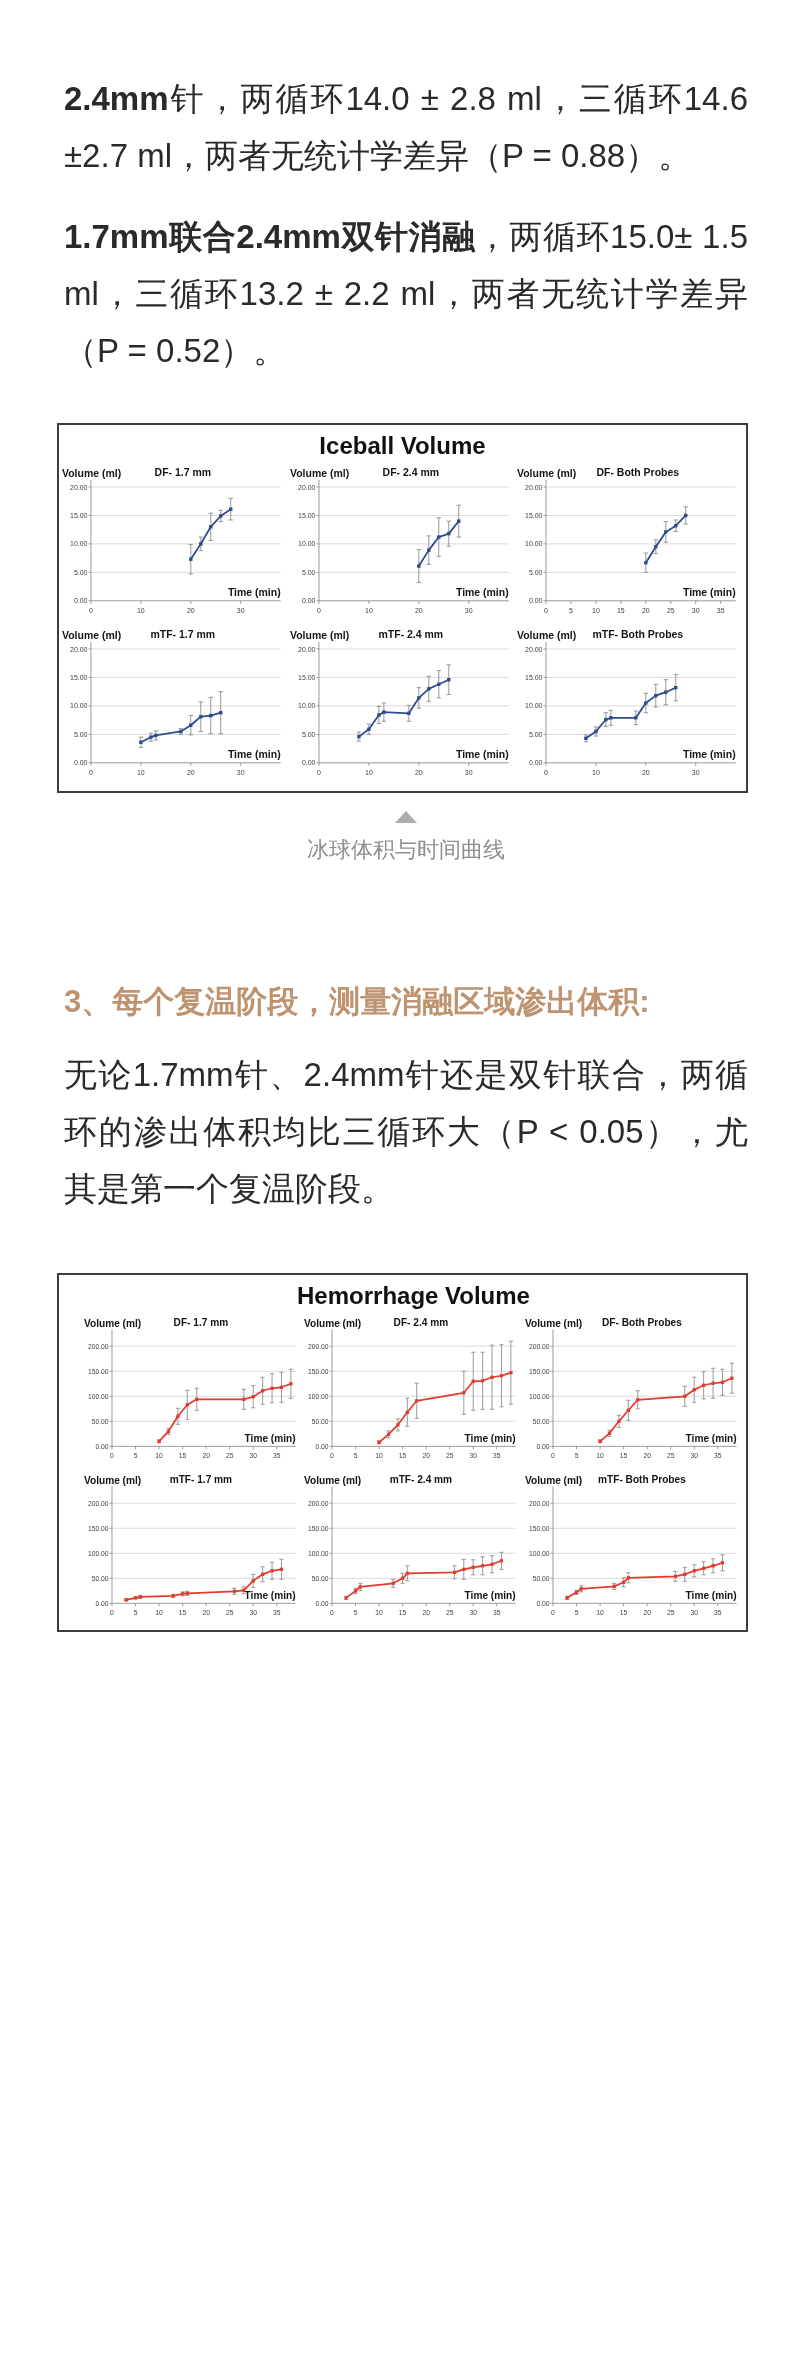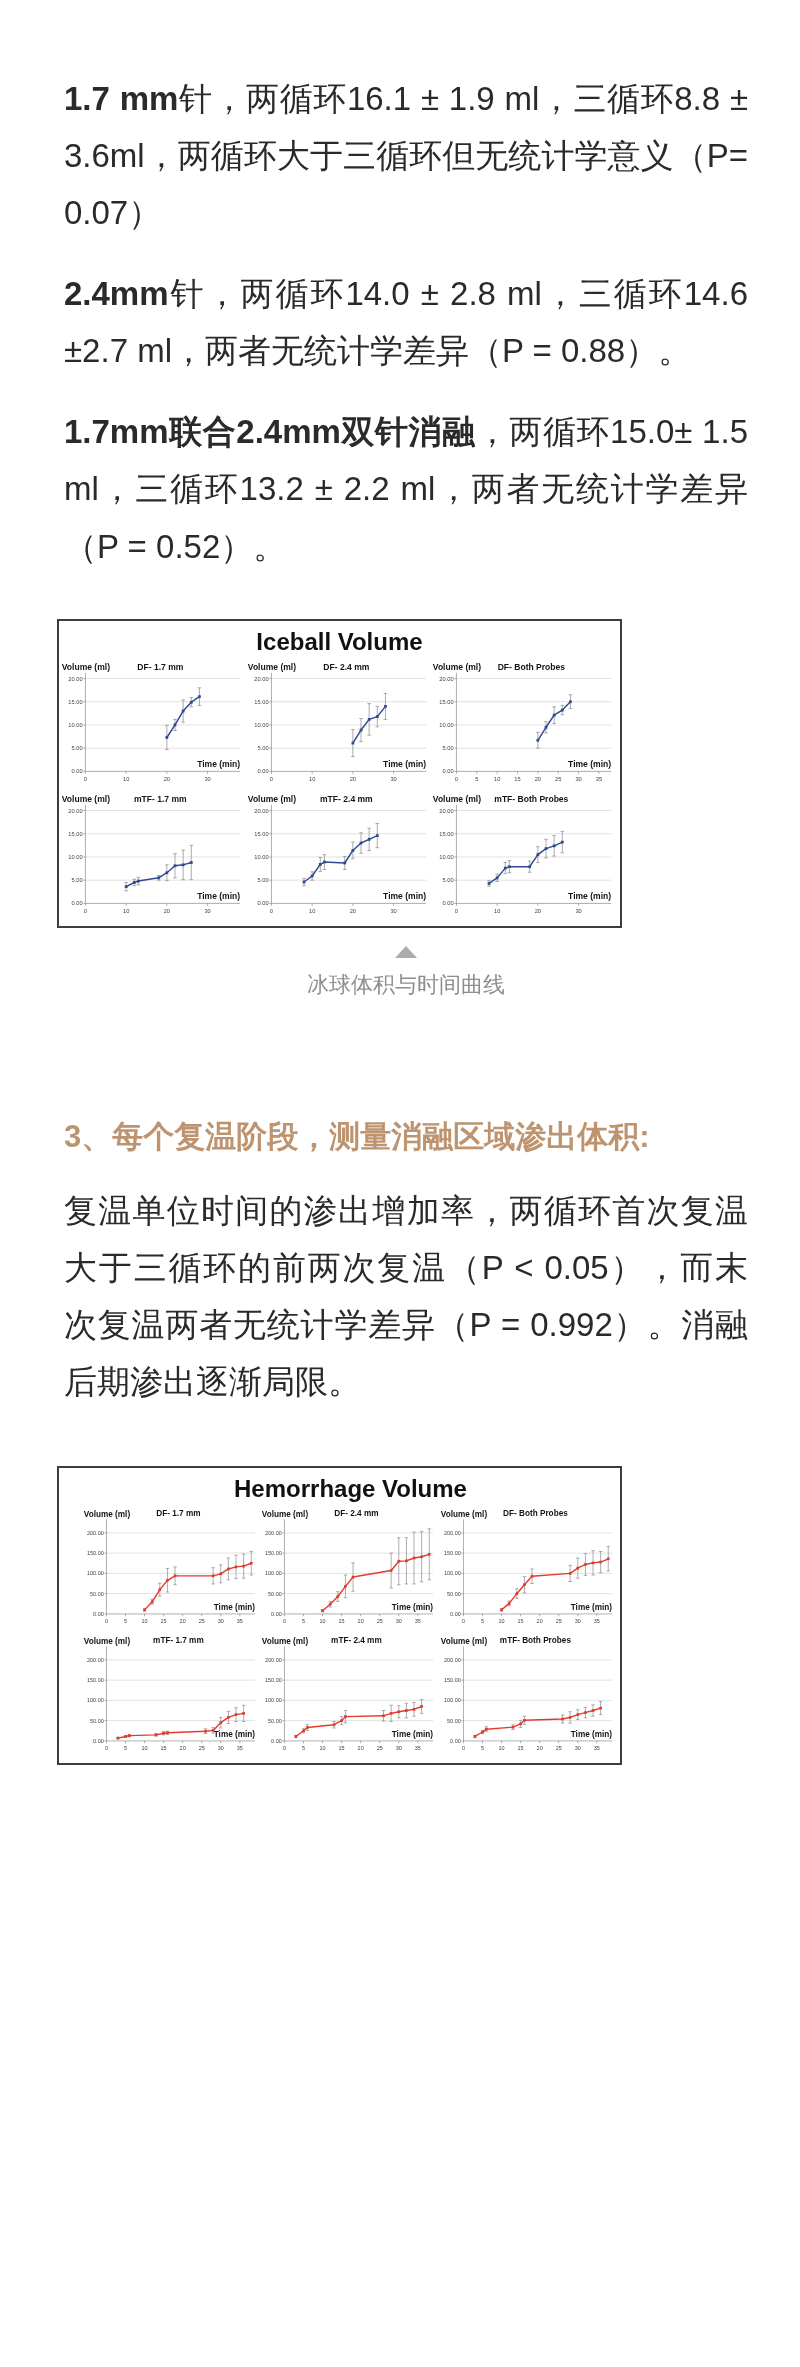--- a/index.html
+++ b/index.html
@@ -22,21 +22,21 @@
   p.body-para{
     font-size:33px;
     line-height:1.73;
     margin:24px 0 0 0;
     text-align:justify;
     color:#2A2A2A;
   }
   p.body-para strong{font-weight:bold;}
   figure.chart-figure{
     margin:44px 0 0 -7px;
-    width:565px;
+    width:691px;
     border:2px solid #3d3d3d;
     background:#ffffff;
     padding:2px 2px 4px 2px;
     box-sizing:border-box;
   }
   .figure-title{
     text-align:center;
     font-size:24px;
     font-weight:bold;
     color:#111111;
@@ -66,21 +66,20 @@
     line-height:1.4;
     text-align:center;
   }
 </style>
 </head>
 <body>
 
 <div class="page">
 
 
-  <p class="body-para"><strong>1.7 mm</strong><span>针，两循环16.1 ± 1.9 ml，三循环8.8 ± 3.6ml，两循环大于三循环但无统计学意义（P= 0.07）</span></p>
 
   <p class="body-para"><strong>2.4mm</strong><span>针，两循环14.0 ± 2.8 ml，三循环14.6 ±2.7 ml，两者无统计学差异（P = 0.88）。</span></p>
 
   <p class="body-para"><strong>1.7mm联合2.4mm双针消融</strong><span>，两循环15.0± 1.5 ml，三循环13.2 ± 2.2 ml，两者无统计学差异（P = 0.52）。</span></p>
 
   <figure class="chart-figure">
     <div class="figure-title">Iceball Volume</div>
     <div class="subplot-grid">
         <svg viewBox="0 0 228 162">
           <line x1="30" y1="109.5" x2="220" y2="109.5" stroke="#C9C9C9" stroke-width="0.7"></line>
@@ -437,22 +436,22 @@
       </div>
   </figure>
 
   <div class="figure-caption">
     <div class="caption-tri"></div>
     <div class="caption-text">冰球体积与时间曲线</div>
   </div>
 
   <h2 class="sec-heading second">3、每个复温阶段，测量消融区域渗出体积:</h2>
 
-
-  <p class="body-para"><strong></strong><span>复温单位时间的渗出增加率，两循环首次复温大于三循环的前两次复温（P &lt; 0.05），而末次复温两者无统计学差异（P = 0.992）。消融后期渗出逐渐局限。</span></p>
+  <p class="body-para"><strong></strong><span>无论1.7mm针、2.4mm针还是双针联合，两循环的渗出体积均比三循环大（P &lt; 0.05），尤其是第一个复温阶段。</span></p>
+
 
   <figure class="chart-figure" style="margin-top:56px;padding-left:24px;">
     <div class="figure-title">Hemorrhage Volume</div>
     <div class="subplot-grid">
         <svg viewBox="0 0 228 162">
           <line x1="30" y1="112.0909090909091" x2="220" y2="112.0909090909091" stroke="#C9C9C9" stroke-width="0.7"></line>
           <line x1="30" y1="86.18181818181819" x2="220" y2="86.18181818181819" stroke="#C9C9C9" stroke-width="0.7"></line>
           <line x1="30" y1="60.272727272727266" x2="220" y2="60.272727272727266" stroke="#C9C9C9" stroke-width="0.7"></line>
           <line x1="30" y1="34.36363636363636" x2="220" y2="34.36363636363636" stroke="#C9C9C9" stroke-width="0.7"></line>
           <line x1="30" y1="17" x2="30" y2="138" stroke="#808080" stroke-width="0.8"></line>

